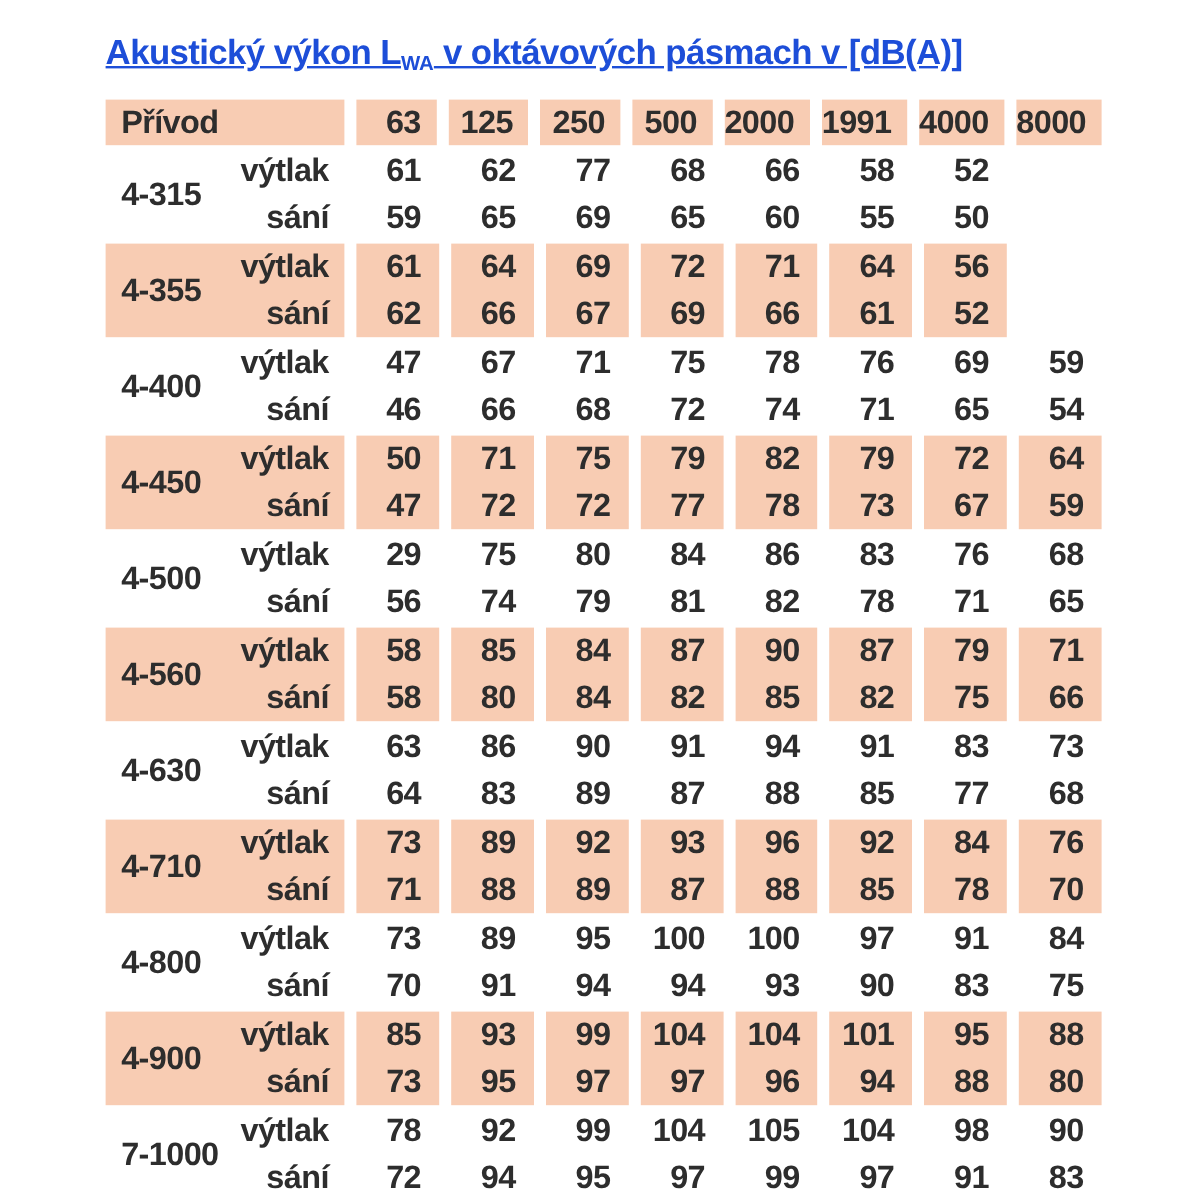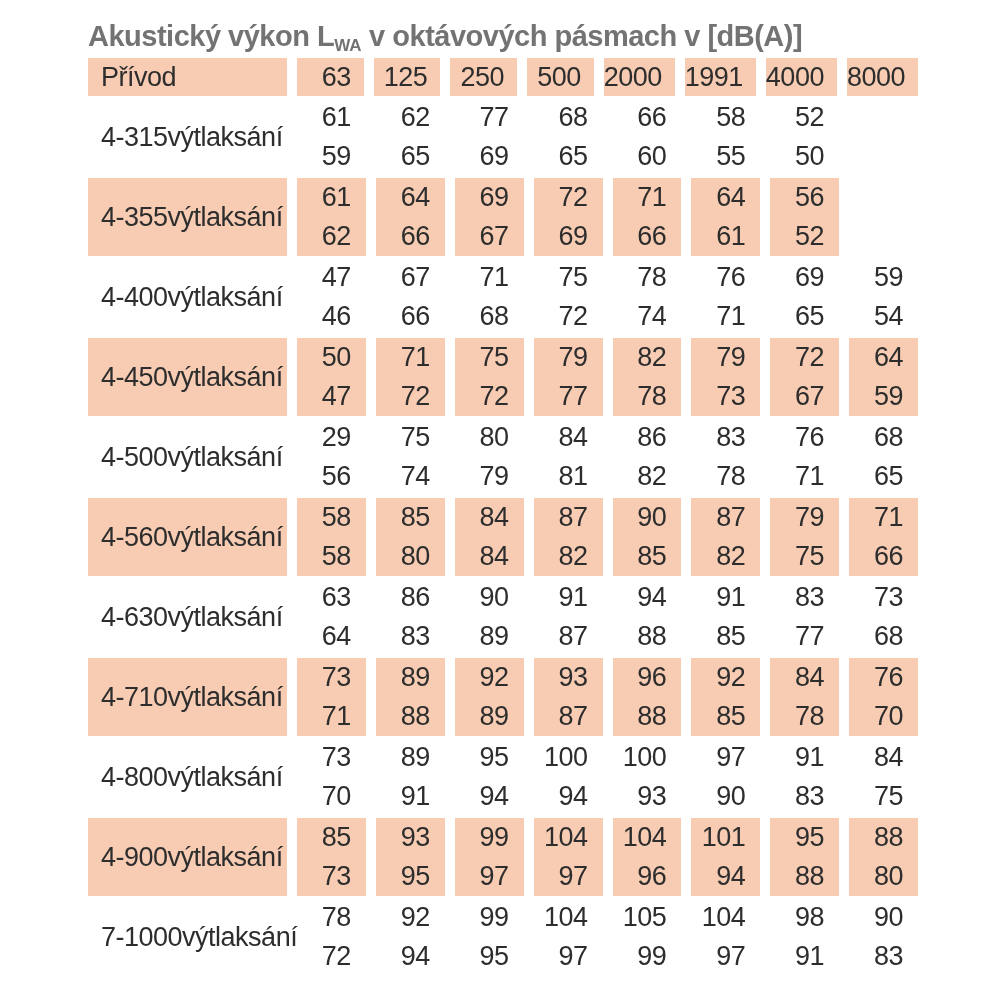--- a/index.html
+++ b/index.html
@@ -10,32 +10,33 @@
     overflow: hidden;
   }
   .page {
     position: absolute;
     left: 88px; top: 20px;
     width: 830px;
   }
   .title {
     font-size: 29px;
     font-weight: bold;
-    color: #737373;
+    color: #1d4ed8;
     letter-spacing: -0.5px;
     white-space: nowrap;
     height: 36px;
-    line-height: 32px;
+    line-height: 48px;
+    text-decoration: underline;
   }
   .title .sub {
     font-size: 17px;
     vertical-align: -5px;
     letter-spacing: 0;
   }
-  .acoustic-table { margin-top: 2px; width: 830px; }
+  .acoustic-table { margin-top: 27px; width: 830px; font-weight: bold; }
   .row {
     display: grid;
     grid-template-columns: 199px repeat(8, 1fr);
     column-gap: 10px;
   }
   .header-row { height: 38px; }
   .header-row .cell { height: 38px; line-height: 38px; }
   .group { height: 78px; margin-top: 2px; }
   .cell { background: transparent; color: #2d2d2d; font-size: 27px; letter-spacing: -0.5px; }
   .shaded .cell { background: #f8ccb3; }
@@ -47,21 +48,21 @@
   .head-cell {
     display: flex;
     align-items: center;
     justify-content: space-between;
     padding: 0 13px;
     height: 78px;
   }
   .model { white-space: nowrap; }
   .labels {
     display: flex;
-    flex-direction: row;
+    flex-direction: column;
     height: 100%;
     text-align: center;
   }
   .labels span {
     flex: 1;
     display: flex;
     align-items: center;
     justify-content: flex-end;
   }
   .num-cell {

